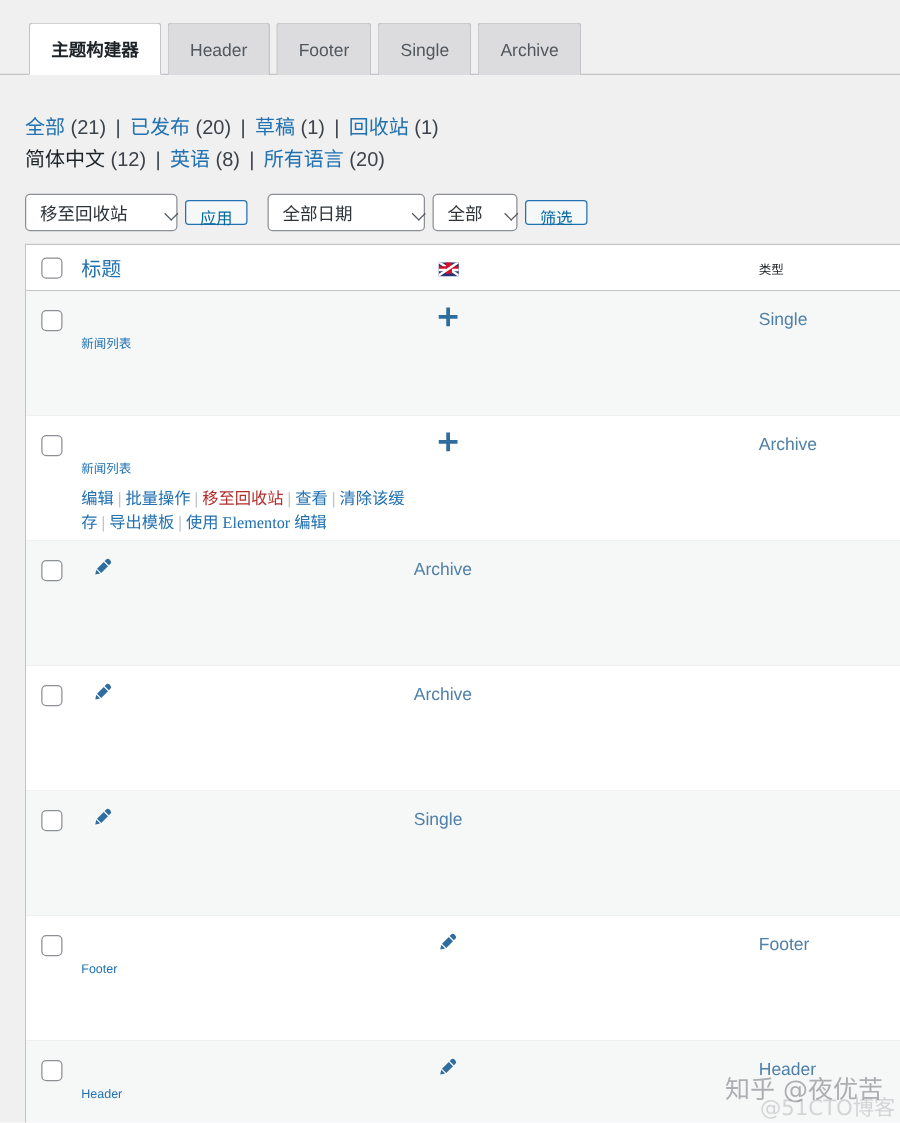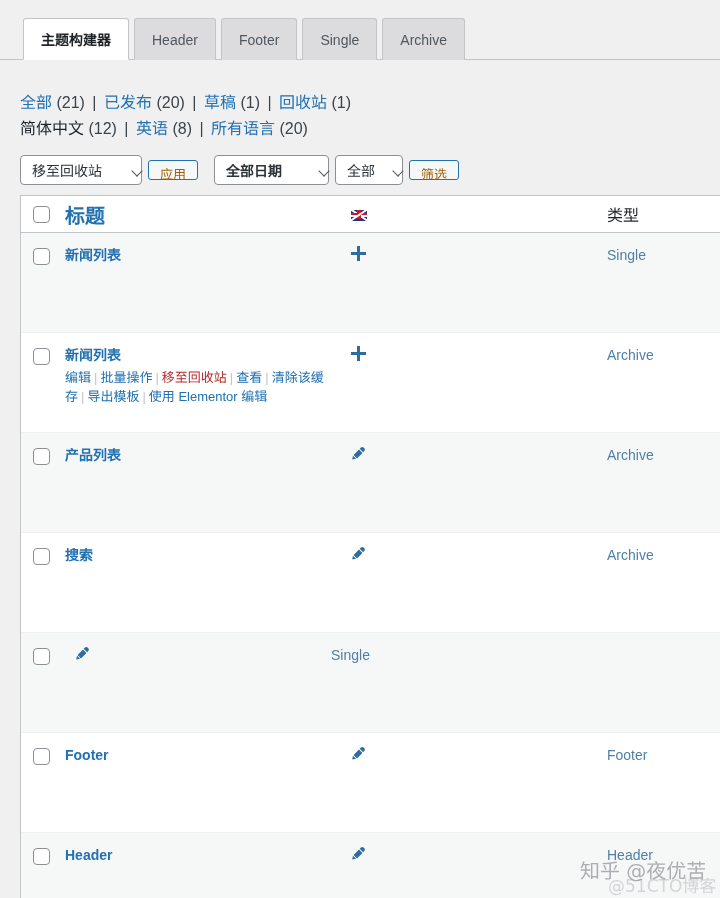--- a/index.html
+++ b/index.html
@@ -114,31 +114,31 @@
   .select-box .caret::before {
     content: "";
     position: absolute;
     left: 12px; top: 0;
     width: 7px; height: 7px;
     border-right: 1.6px solid #50575e;
     border-bottom: 1.6px solid #50575e;
     transform: rotate(45deg);
   }
   #bulk-select { width: 122px; }
-  #date-select { width: 115px; font-weight: bold; }
+  #date-select { width: 126px; }
   #lang-select { width: 68px; }
 
   .wp-btn {
     height: 20px;
     line-height: 28px;
     padding: 0 11px;
     background: #f6f7f7;
     border: 1px solid #2271b1;
     border-radius: 3px;
-    color: #a16207;
+    color: #0369a1;
     font-size: 13px;
     cursor: pointer;
     white-space: nowrap;
     margin-left: 6px;
   }
   .spacer { width: 16px; }
 
   
   .wp-table {
     position: absolute;
@@ -197,49 +197,50 @@
   .col-type {
     flex: 1;
     padding-left: 10px;
   }
   .thead .col-title,
   .thead .col-flag,
   .thead .col-type { padding-top: 0; }
 
   .th-link {
     color: #2271b1;
-    font-size: 20px;
+    font-size: 16px;
     text-decoration: none;
     cursor: pointer;
-    font-weight: bold;
   }
   .th-text {
     color: #1d2327;
-    font-size: 16px;
+    font-size: 10px;
   }
 
   .row-title {
     color: #2271b1;
-    font-size: 14px;
-    font-weight: bold;
+    font-size: 10px;
+    font-weight: normal;
     text-decoration: none;
     cursor: pointer;
     display: inline-block;
     line-height: 18px;
+    margin-top: 21px;
   }
   .row-actions {
     margin-top: 4px;
     font-size: 13px;
     line-height: 19px;
     color: #8c8f94;
   }
   .row-actions a {
     color: #2271b1;
     text-decoration: none;
     cursor: pointer;
+    font-family: Liberation Serif, serif;
   }
   .row-actions a.trash { color: #b32d2e; }
   .row-actions .bar { color: #c3c4c7; padding: 0 3px; }
 
   .type-link {
     color: #4f80a8;
     font-size: 14px;
     text-decoration: none;
     cursor: pointer;
     display: inline-block;
@@ -406,33 +407,31 @@
           <div class="cb"></div>
         </div>
         <div class="col-title"><a class="row-title">新闻列表</a><div class="row-actions"><a>编辑</a><span class="bar">|</span><a>批量操作</a><span class="bar">|</span><a class="trash">移至回收站</a><span class="bar">|</span><a>查看</a><span class="bar">|</span><a>清除该缓存</a><span class="bar">|</span><a>导出模板</a><span class="bar">|</span><a>使用 Elementor 编辑</a></div></div>
         <div class="col-flag"><span class="plus-icon"></span></div>
         <div class="col-type"><a class="type-link">Archive</a></div>
       </div>
       <div class="trow alt">
         <div class="col-cb">
           <div class="cb"></div>
         </div>
-        <div class="col-title"><a class="row-title">产品列表</a></div>
         <div class="col-flag"><span class="pencil-icon"><svg width="15" height="15" viewBox="0 0 15 15" xmlns="http://www.w3.org/2000/svg">
               <path d="M12.6 1.6a1.9 1.9 0 0 0-2.7 0L8.7 2.8l3.4 3.4 1.2-1.2a1.9 1.9 0 0 0 0-2.7z" fill="#2f6d9e"></path>
               <path d="M8.0 3.6L2.6 9.0l3.4 3.4 5.4-5.4z" fill="#2f6d9e"></path>
               <path d="M2.0 9.7L1.2 13.6l3.9-0.8z" fill="#2f6d9e"></path>
             </svg></span></div>
         <div class="col-type"><a class="type-link">Archive</a></div>
       </div>
       <div class="trow">
         <div class="col-cb">
           <div class="cb"></div>
         </div>
-        <div class="col-title"><a class="row-title">搜索</a></div>
         <div class="col-flag"><span class="pencil-icon"><svg width="15" height="15" viewBox="0 0 15 15" xmlns="http://www.w3.org/2000/svg">
               <path d="M12.6 1.6a1.9 1.9 0 0 0-2.7 0L8.7 2.8l3.4 3.4 1.2-1.2a1.9 1.9 0 0 0 0-2.7z" fill="#2f6d9e"></path>
               <path d="M8.0 3.6L2.6 9.0l3.4 3.4 5.4-5.4z" fill="#2f6d9e"></path>
               <path d="M2.0 9.7L1.2 13.6l3.9-0.8z" fill="#2f6d9e"></path>
             </svg></span></div>
         <div class="col-type"><a class="type-link">Archive</a></div>
       </div>
       <div class="trow alt">
         <div class="col-cb">
           <div class="cb"></div>

